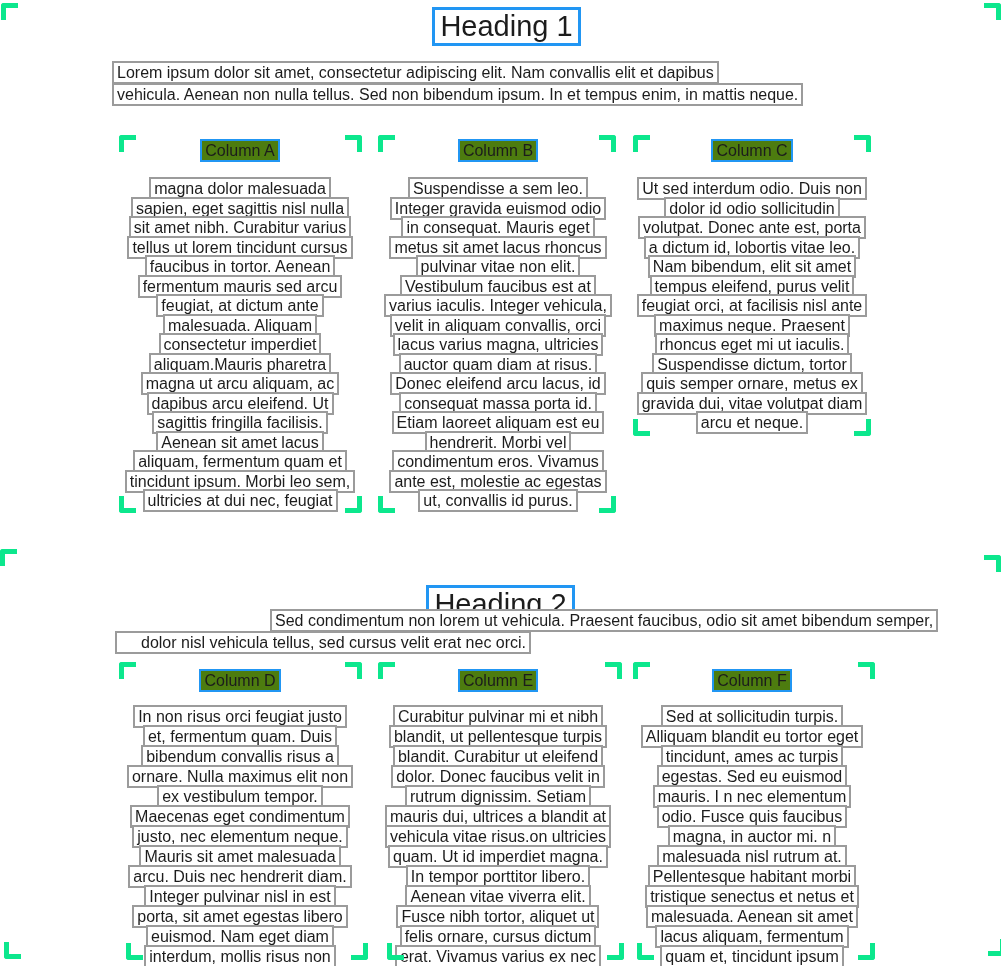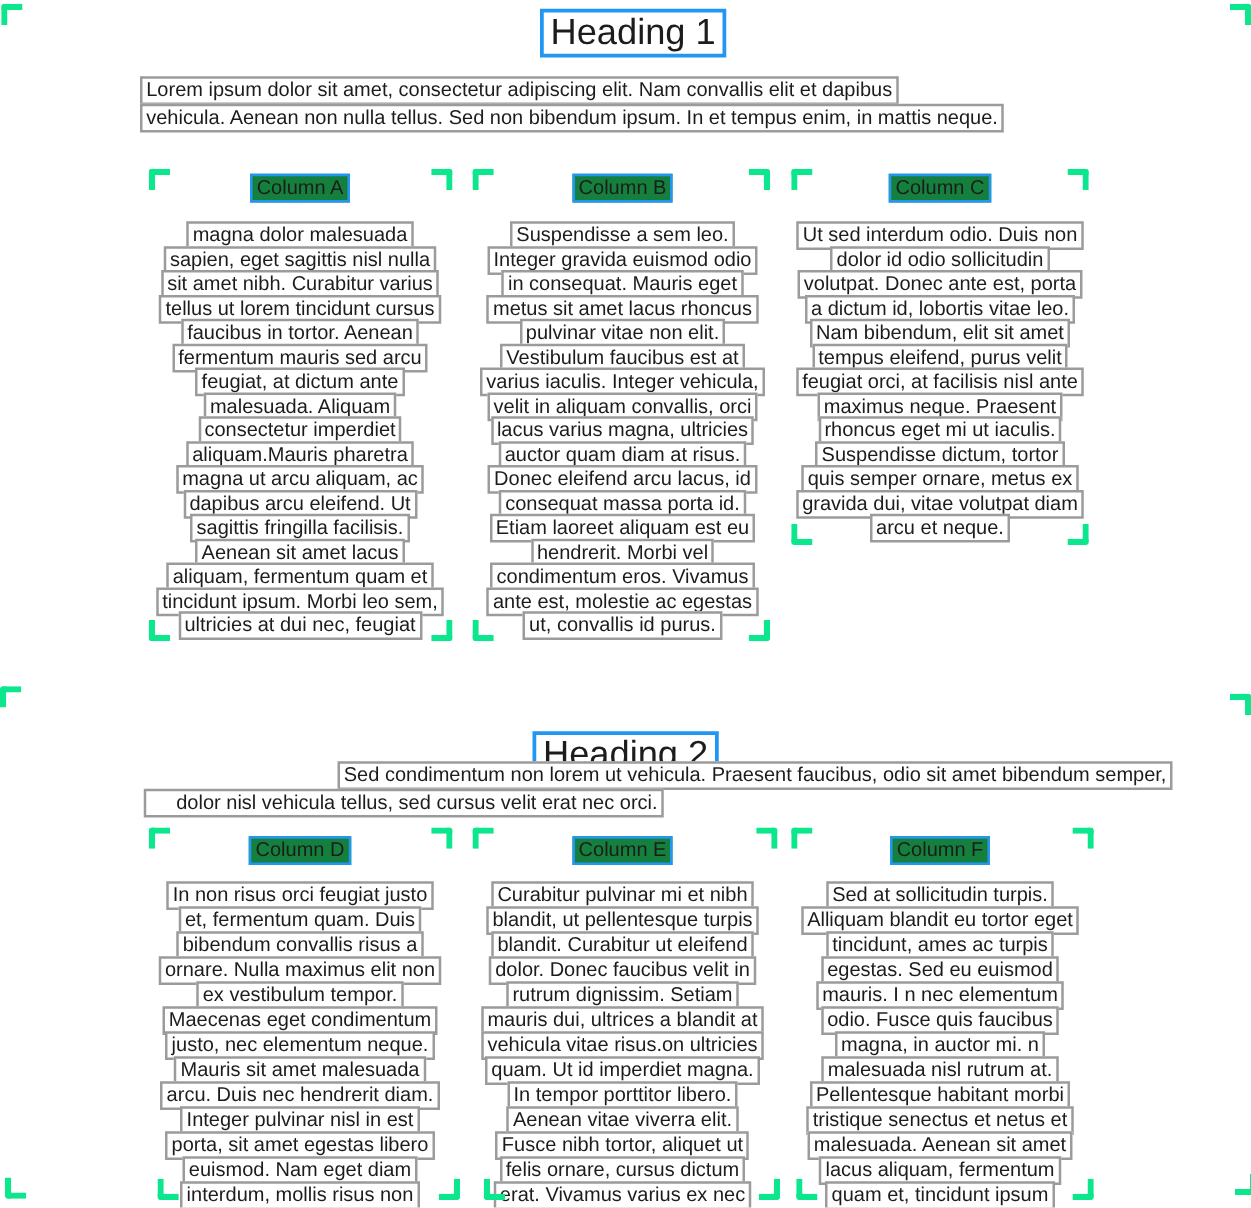--- a/index.html
+++ b/index.html
@@ -39,21 +39,21 @@
     line-height: 33px;
     padding: 0 5px;
     font-weight: 400;
   }
   #heading1 { top: 7px; padding-left: 12px; }
   #heading2 { top: 585px; }
 
   .title-box {
     display: inline-block;
     border: 2px solid var(--annotation_blue);
-    background: #15803d;
+    background: #4d7c0f;
     font-size: 16px;
     line-height: 19px;
     padding: 0 3px;
   }
 
   
   .para {
     position: absolute;
     left: 112px;
     width: 780px;

